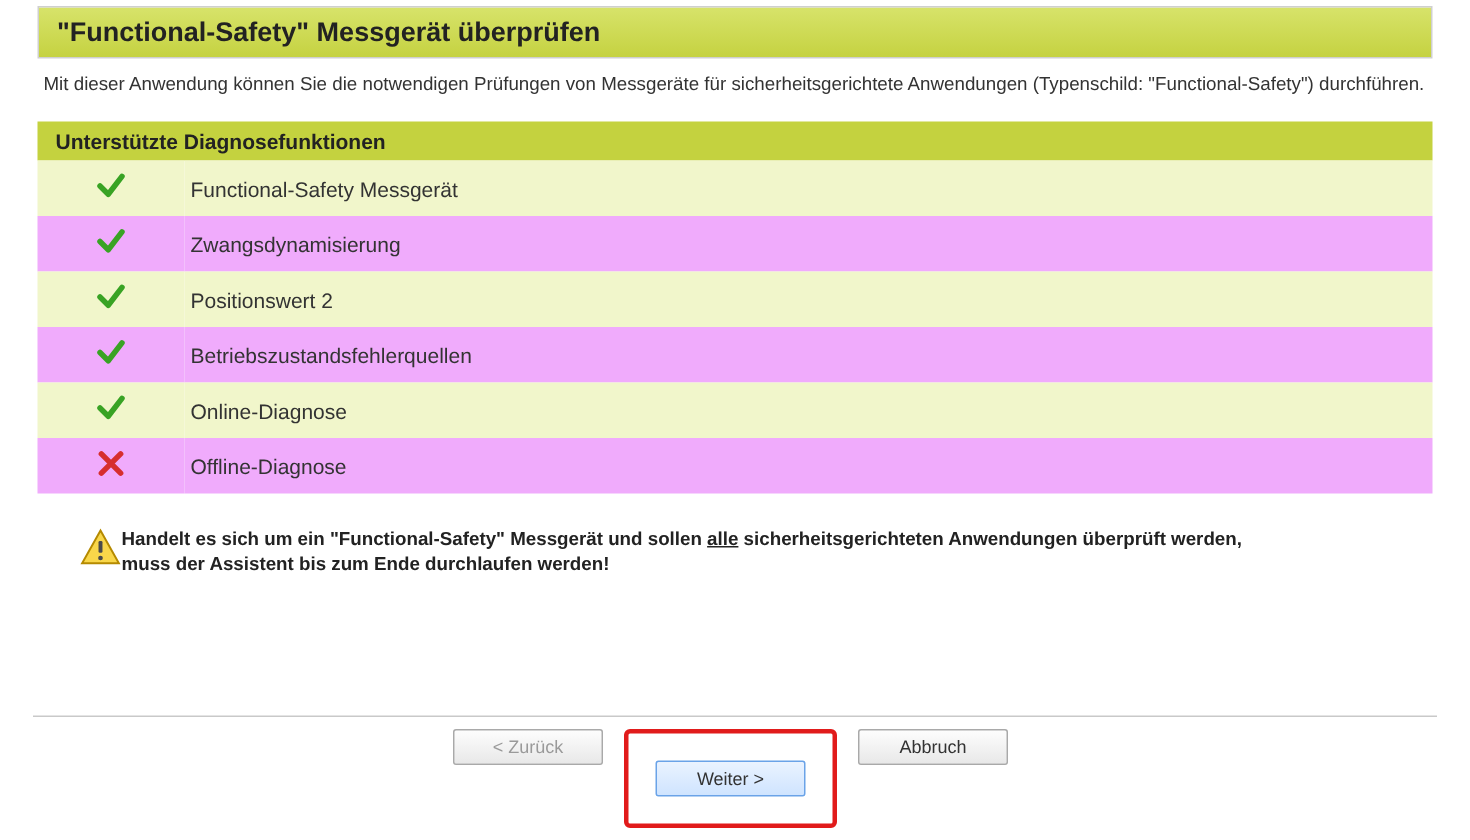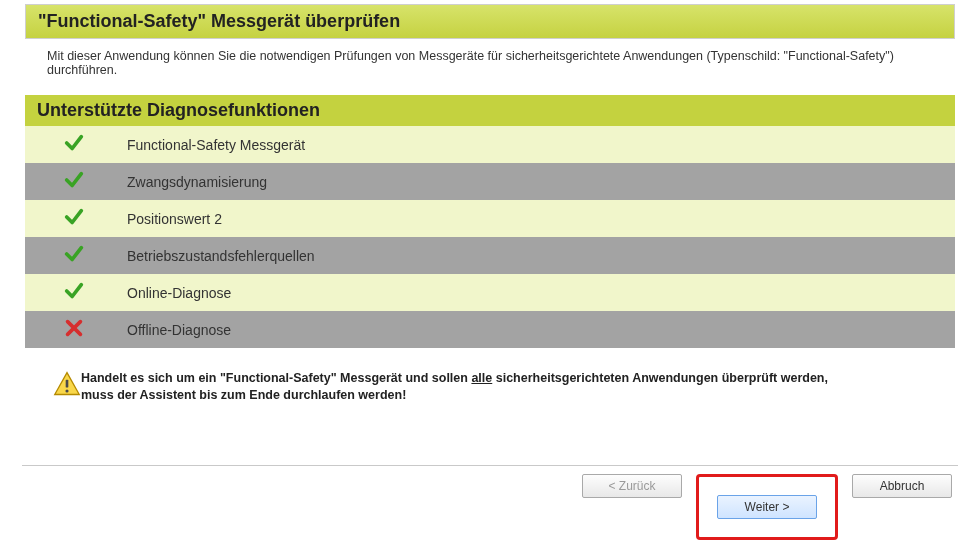--- a/index.html
+++ b/index.html
@@ -22,35 +22,34 @@
     border: 1px solid #cfcfcf;
     padding: 6px 12px;
     font-size: 18px;
     font-weight: bold;
     color: #222;
   }
   .intro {
     padding: 10px 4px 18px 4px;
     font-size: 12.5px;
     color: #333;
-    margin-left: 18px;
   }
   .section-header {
     background: #c4d23f;
     padding: 5px 12px;
-    font-size: 18px;
+    font-size: 14px;
     font-weight: bold;
     color: #222;
   }
   table.diag {
     width: 100%;
     border-collapse: collapse;
   }
   table.diag tr.row-a { background: #f1f6cb; }
-  table.diag tr.row-b { background: #a3a3a3; }
+  table.diag tr.row-b { background: #f0abfc; }
   table.diag td {
     padding: 6px 4px;
     vertical-align: middle;
     font-size: 14px;
     color: #333;
   }
   td.icon-cell {
     width: 90px;
     text-align: center;
   }
@@ -73,25 +72,25 @@
   }
   .warn-text .u { text-decoration: underline; }
   .footer {
     position: absolute;
     left: 0; right: 0;
     bottom: 8px;
     width: 980px;
   }
   .footer-inner {
     width: 930px;
-    margin: 12px auto;
+    margin: 0 auto;
     border-top: 1px solid #c9c9c9;
     padding-top: 8px;
     display: flex;
-    justify-content: flex-end;
+    justify-content: center;
     gap: 14px;
     padding-right: 6px;
   }
   button.nav {
     min-width: 100px;
     height: 24px;
     font-size: 12px;
     background: linear-gradient(to bottom, #fdfdfd, #e8e8e8);
     border: 1px solid #a9a9a9;
     border-radius: 2px;

